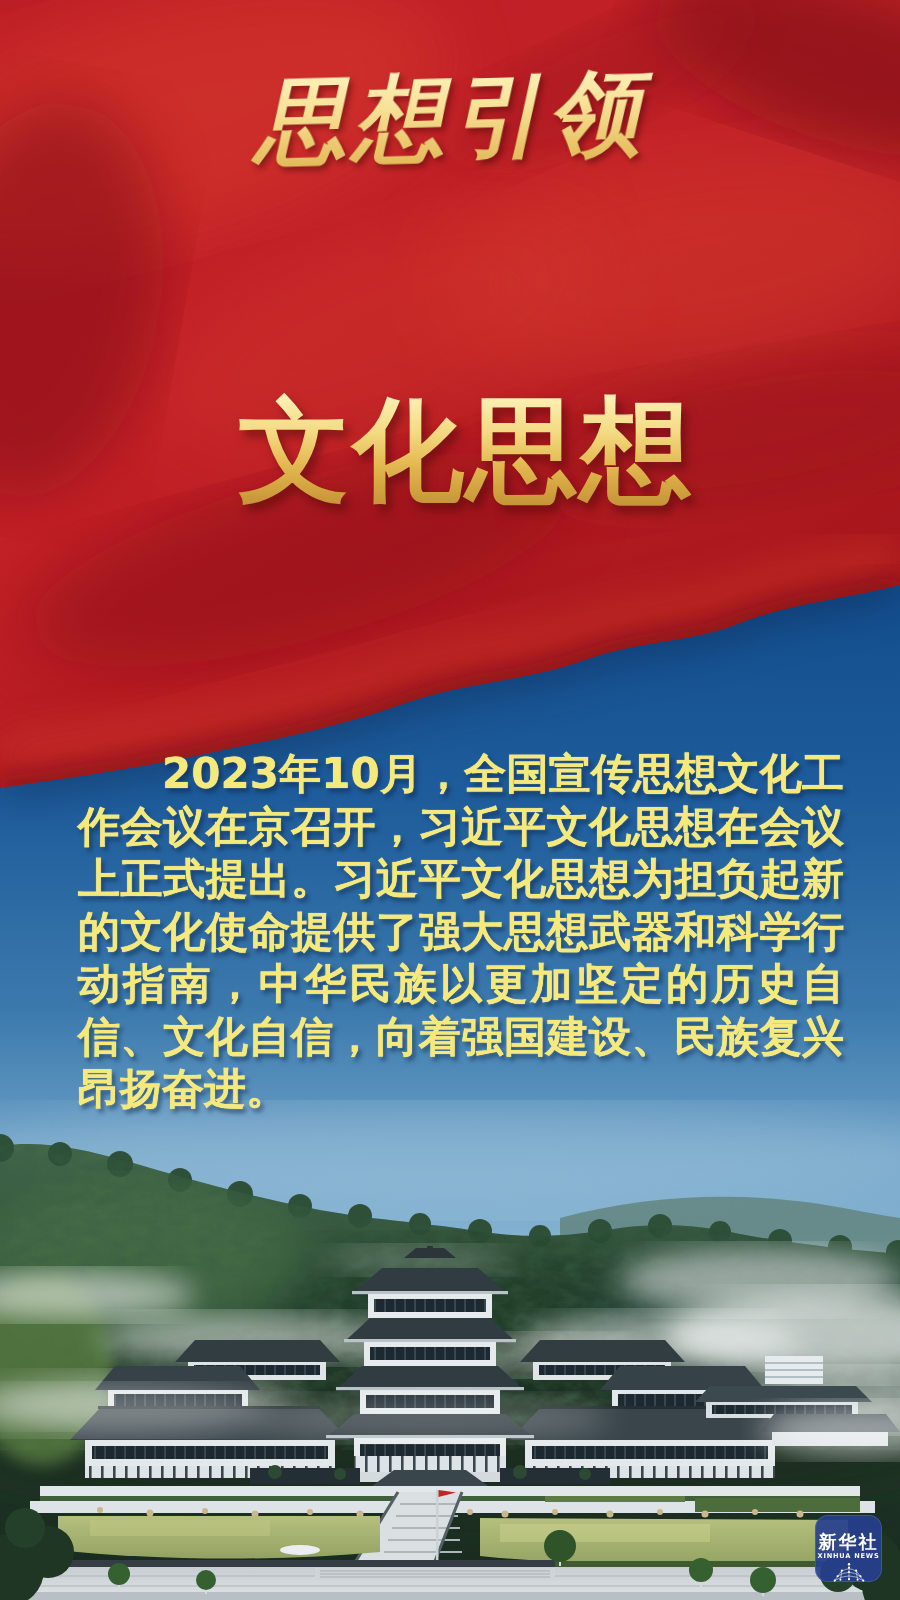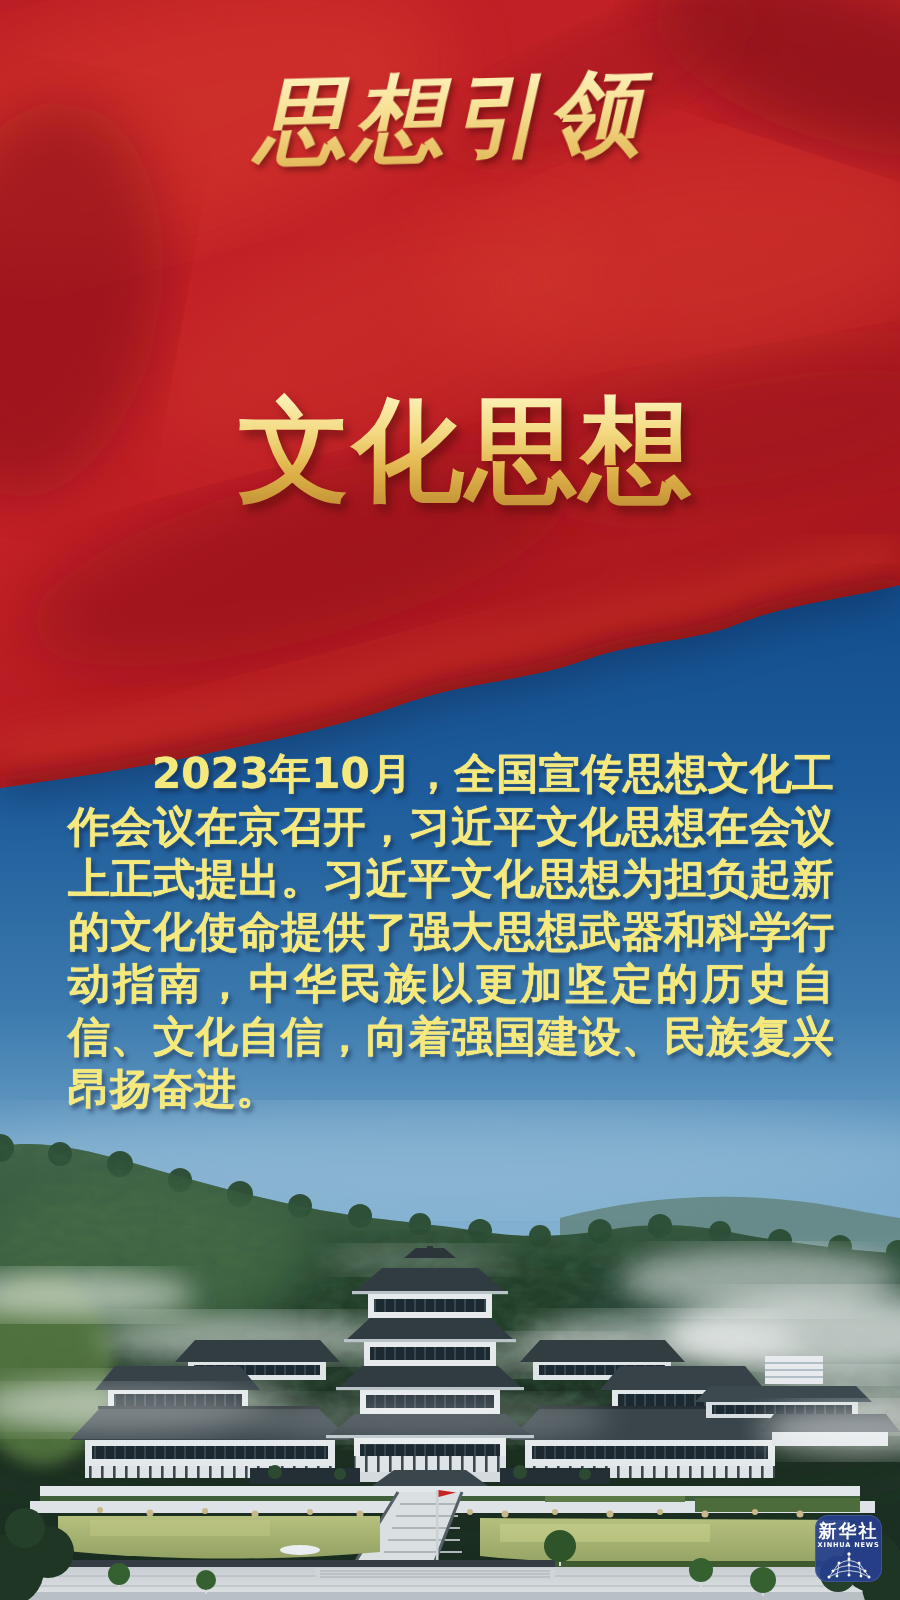--- a/index.html
+++ b/index.html
@@ -30,33 +30,33 @@
   }
   .title-topic{
     position:absolute;top:392px;left:0;width:100%;text-align:center;
     font-size:112px;font-weight:900;letter-spacing:2px;line-height:1.05;
     background:linear-gradient(180deg,#fdf3bb 0%,#f3d981 35%,#e3b850 62%,#cfa03d 85%,#c08f37 100%);
     -webkit-background-clip:text;background-clip:text;color:transparent;
     filter:drop-shadow(5px 7px 5px rgba(80,10,10,.55));
     padding-left:16px;
   }
   .body-text{
-    position:absolute;left:68px;top:748px;width:766px;
+    position:absolute;left:78px;top:748px;width:766px;
     font-size:42px;line-height:52.5px;font-weight:bold;text-align:justify;
     text-indent:2em;color:#f6e97c;
     text-shadow:0 0 1px #fdf6ae;
     filter:drop-shadow(3px 4px 2px rgba(12,34,66,.5));
   }
   .xinhua{
     position:absolute;left:815px;top:1515px;width:67px;height:67px;
     background:rgba(38,63,142,.92);border-radius:13px;
     box-shadow:0 0 0 1px rgba(255,255,255,.12) inset;
     display:flex;flex-direction:column;align-items:center;overflow:hidden;
   }
-  .xinhua-cn{margin-top:6px;font-size:18px;line-height:19px;font-weight:bold;color:#ffffff;letter-spacing:2px;font-family:"DejaVu Serif",serif;}
+  .xinhua-cn{margin-top:17px;font-size:18px;line-height:19px;font-weight:bold;color:#ffffff;letter-spacing:2px;font-family:"DejaVu Serif",serif;}
   .xinhua-en{margin-top:2px;font-size:6.6px;line-height:7px;color:#ffffff;letter-spacing:.8px;font-weight:bold;}
   .xinhua-net{margin-top:2px;}
 </style>
 </head>
 <body>
 
 <div class="poster">
 
   <svg class="photo-svg" width="900" height="500" viewBox="0 0 900 500" aria-hidden="true">
     <defs>

